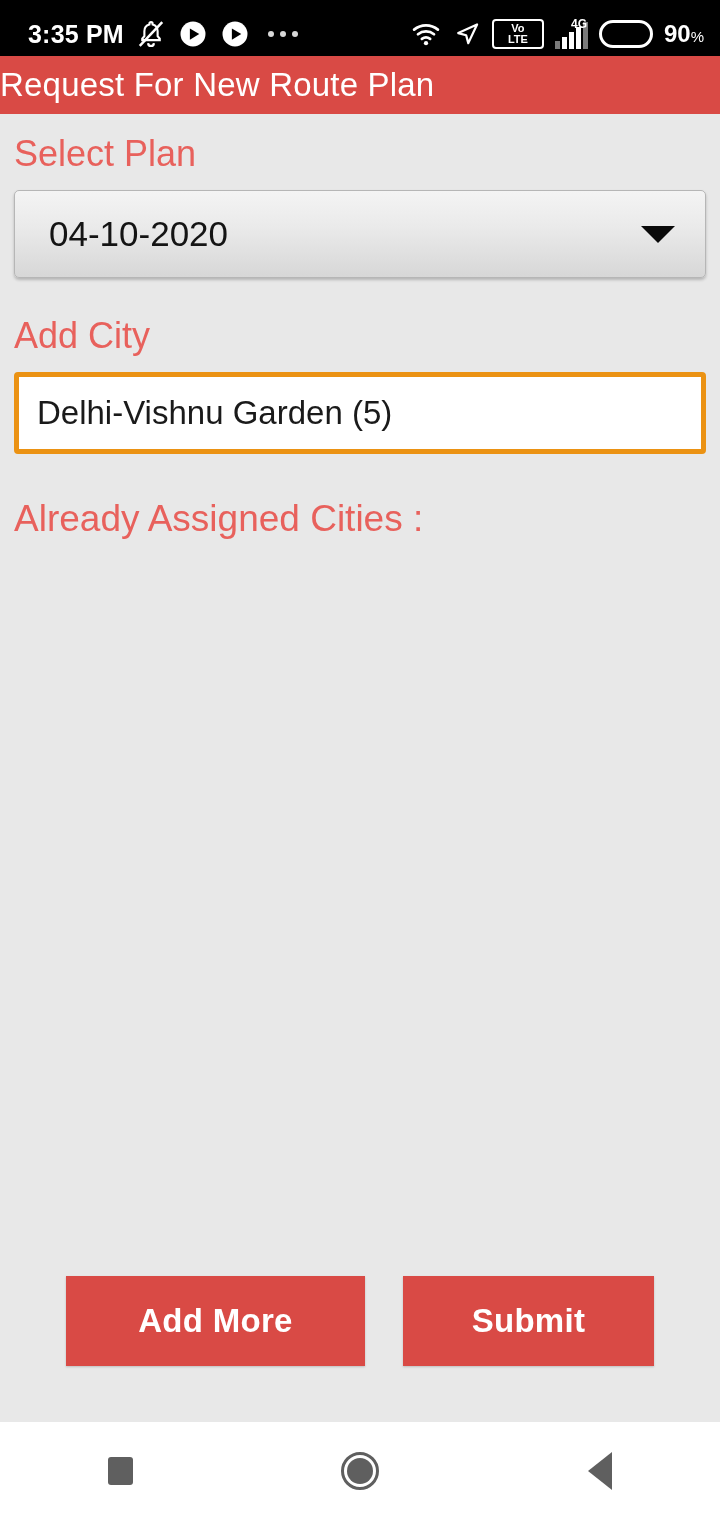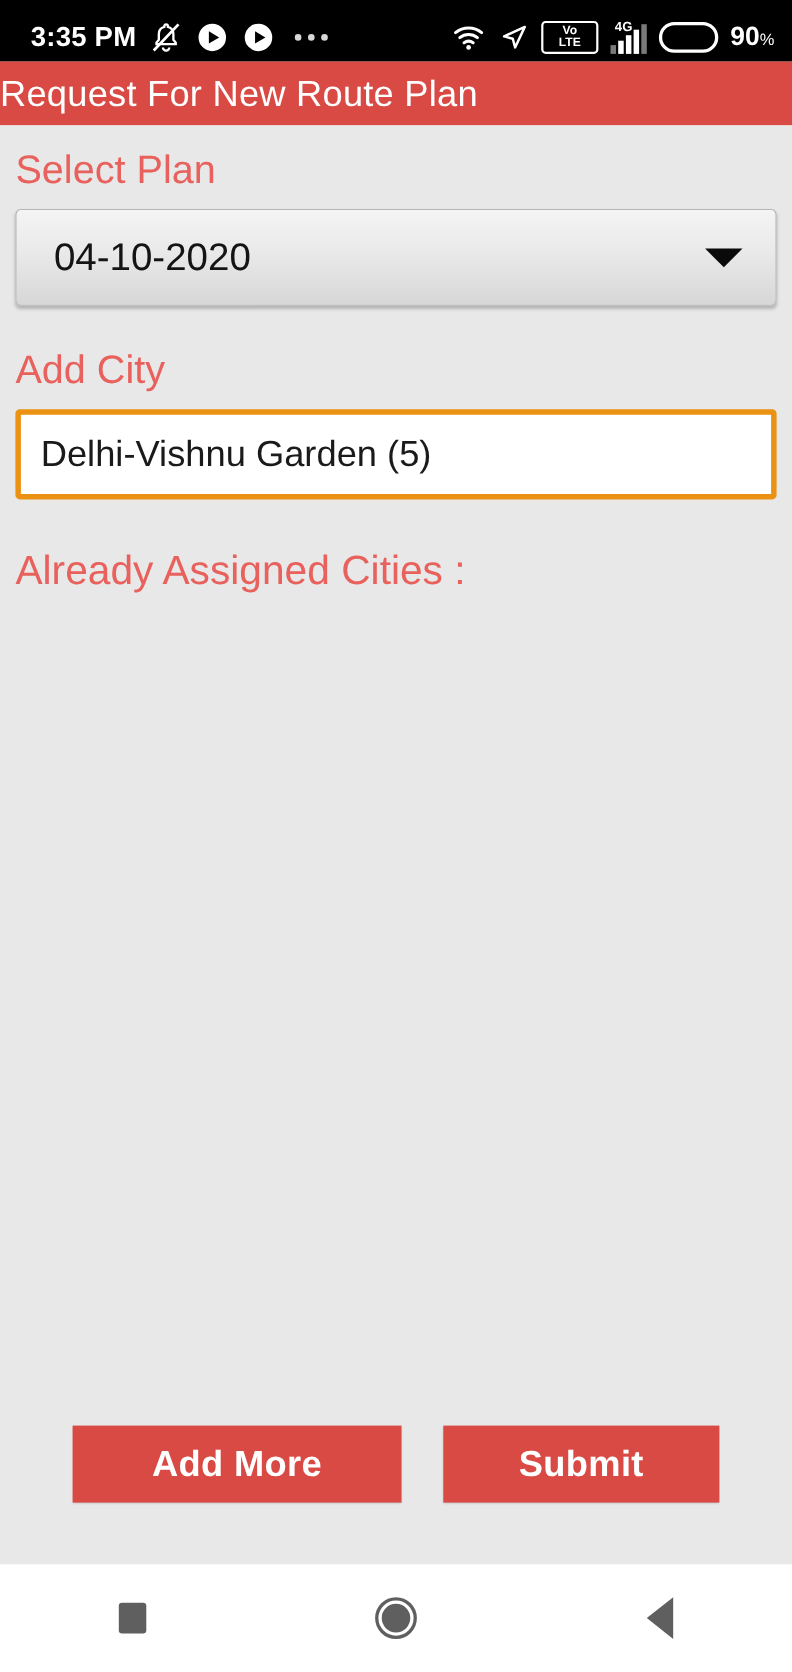--- a/index.html
+++ b/index.html
@@ -67,21 +67,21 @@
     border: 2px solid #ffffff;
     border-radius: 4px;
     width: 52px; height: 30px;
     display: flex; flex-direction: column;
     align-items: center; justify-content: center;
     line-height: 1;
   }
   .volte-box span { font-size: 11px; font-weight: bold; display:block; }
   .sig-wrap { position: relative; display: inline-flex; align-items: flex-end; gap: 2px; height: 30px; }
   .sig-wrap .g4 {
-    position: absolute; top: -2px; left: 4px;
+    position: absolute; top: -2px; left: 16px;
     font-size: 12px; font-weight: bold; color: #ffffff;
   }
   .bar { width: 5px; background: #ffffff; display: block; }
   .bar.dim { background: #7a7a7a; }
   .battery {
     width: 54px; height: 28px;
     border: 3px solid #ffffff;
     border-radius: 14px;
   }
   .sb-pct { font-size: 24px; font-weight: bold; }
@@ -180,21 +180,21 @@
     padding: 0 52px 0 52px;
     margin-bottom: 56px;
   }
   .action-btn {
     background: #d94a45;
     color: #ffffff;
     border: none;
     font-family: "Liberation Sans", sans-serif;
     font-size: 33px;
     font-weight: bold;
-    height: 70px;
+    height: 90px;
     box-shadow: 0 1px 2px rgba(0,0,0,0.18);
     cursor: pointer;
     letter-spacing: 0.3px;
   }
   #btn-add-more { width: 300px; }
   #btn-submit   { width: 252px; }
 
   
   #nav-bar {
     flex: 0 0 98px;

